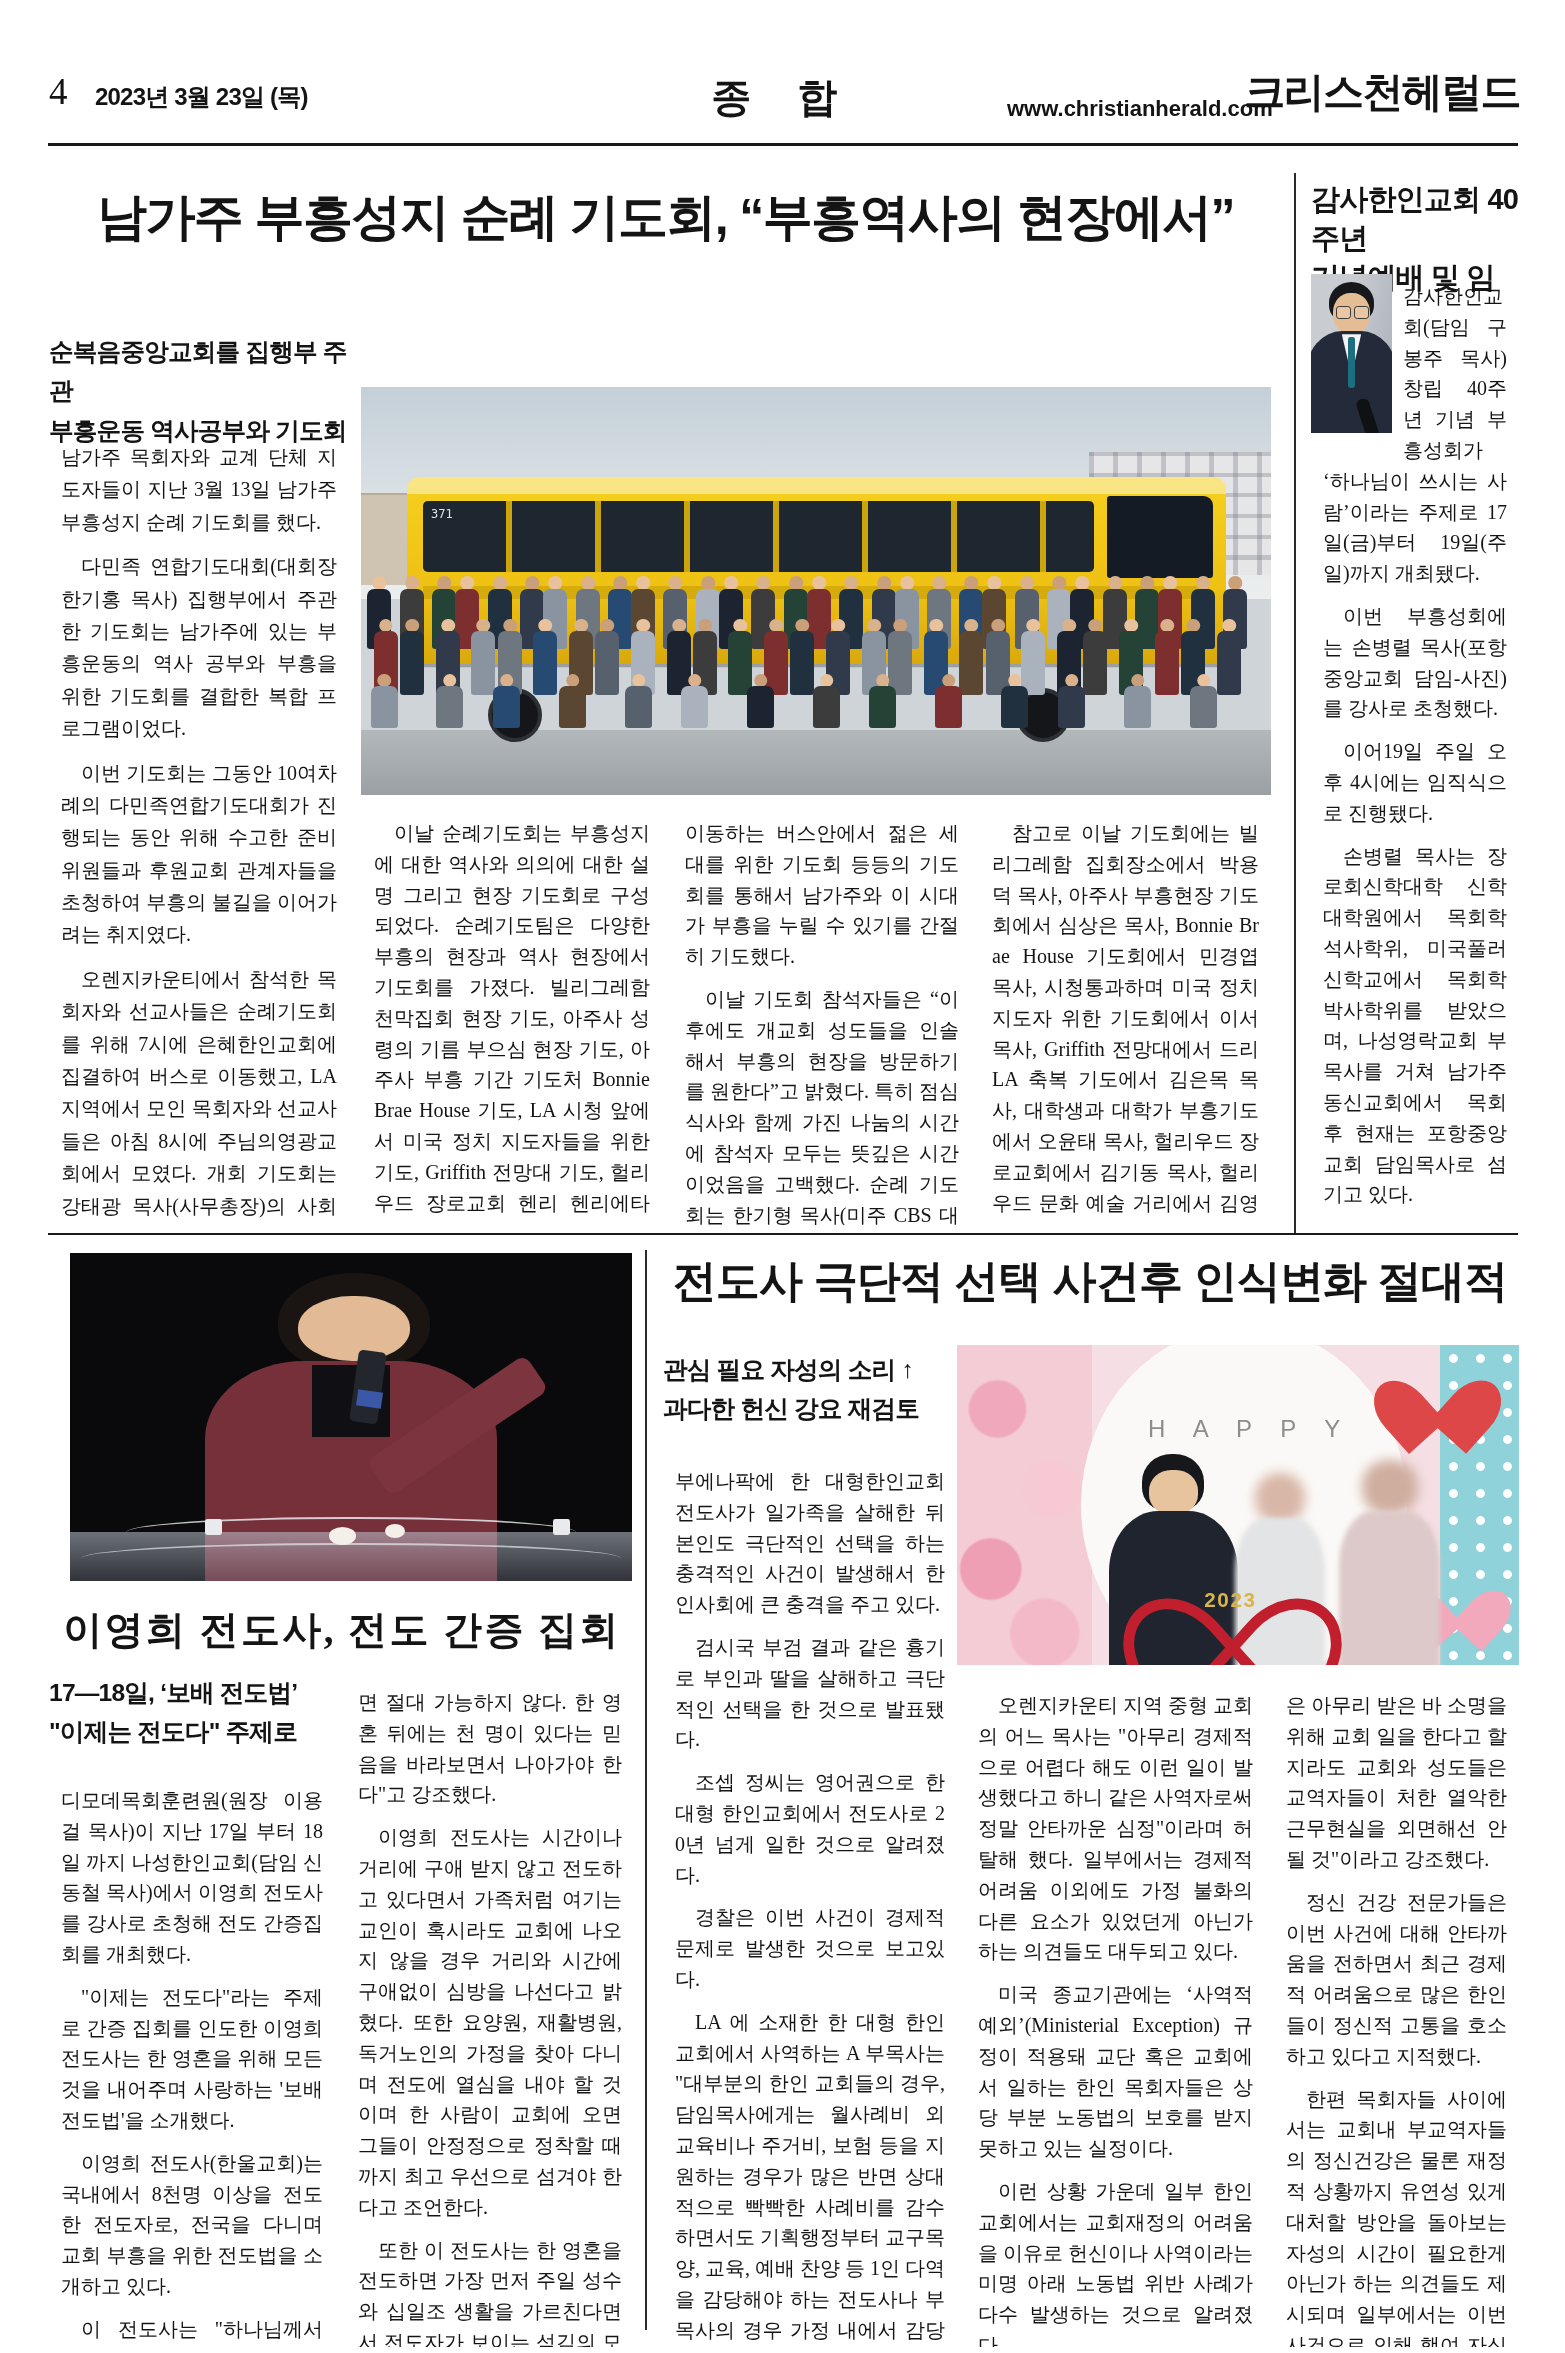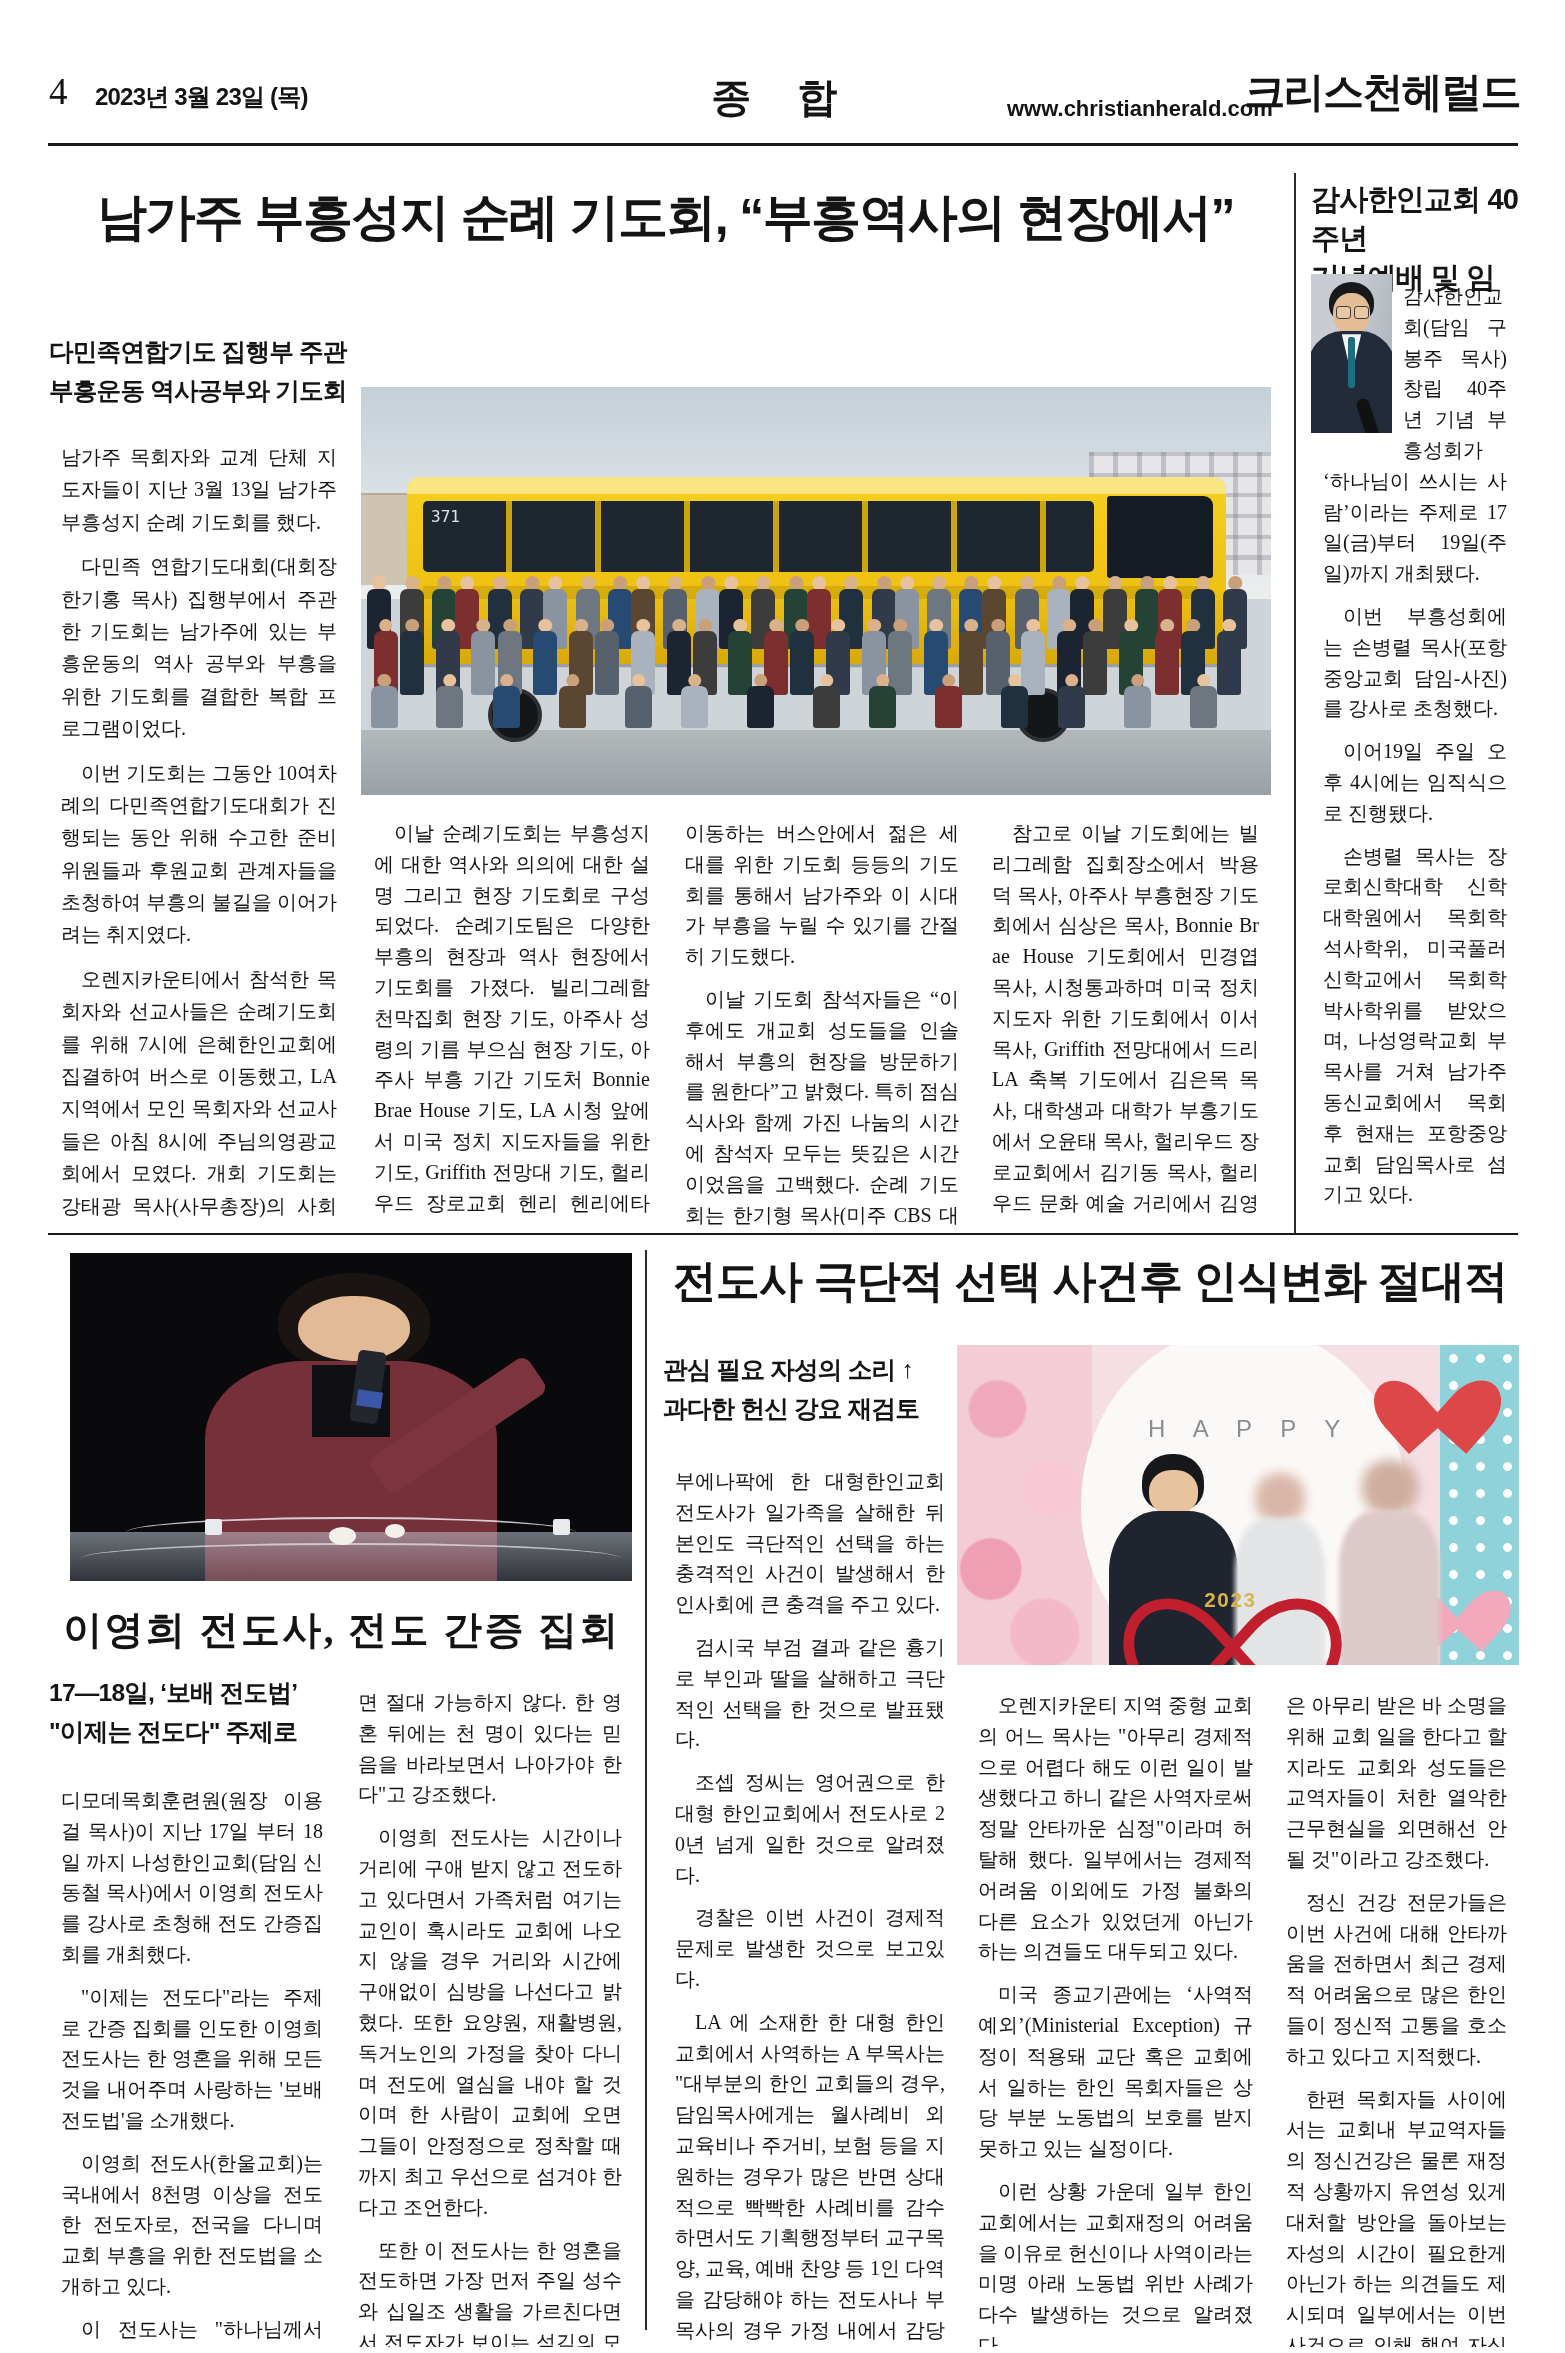--- a/index.html
+++ b/index.html
@@ -40,21 +40,21 @@
       background-image:repeating-linear-gradient(90deg,rgba(120,125,135,.35) 0 4.8px,transparent 4.8px 24px),
                        repeating-linear-gradient(rgba(120,125,135,.35) 0 4px,transparent 4px 20.7px);}
   .bus{left:5%;top:22%;width:90%;height:46%;background:linear-gradient(#f6d01f,#eec113 60%,#d9a90c);
        border-radius:12.7px 12.7px 6.4px 6.4px;box-shadow:0 3.2px 0 rgba(0,0,0,.25);}
   .bus-roof{left:0;top:0;width:100%;height:9%;background:rgba(255,255,255,.45);border-radius:12.7px 12.7px 0 0;}
   .bus-win{left:2%;top:13%;width:82%;height:38%;background:#1e2630;
       background-image:repeating-linear-gradient(90deg,transparent 0 83px,#caa50e 83px 89px);
       border-radius:4.8px;}
   .bus-front{right:1.5%;top:10%;width:13%;height:44%;background:#141b24;border-radius:3.2px 9.5px 3.2px 3.2px;}
   .bus-stripe{left:2%;top:58%;width:96%;height:7%;background:#c79e08;opacity:.6;}
-  .bus-number{left:3%;top:16%;color:#dfe3e8;font-size:16px;font-family:"DejaVu Sans Mono",monospace;}
+  .bus-number{left:3%;top:16%;color:#dfe3e8;font-size:12px;font-family:"DejaVu Sans Mono",monospace;}
   .wheel{width:46px;height:46px;border-radius:50%;background:#14161a;border:4.8px solid #2c2f34;}
   .asphalt{left:0;bottom:0;width:100%;height:16%;background:linear-gradient(#b3b8bb,#9aa0a4);}
   .crowd{left:0;top:46%;width:100%;height:44%;}
   .person{position:absolute;}
   .p-head{position:absolute;left:50%;transform:translateX(-50%);top:0;border-radius:50%;}
   .p-body{position:absolute;left:0;right:0;top:12.7px;bottom:0;border-radius:7.1px 7.1px 3.2px 3.2px;}
   
   .pt-bg{left:0;top:0;width:100%;height:100%;background:linear-gradient(100deg,#c9ccd1 40%,#aab1ba);}
   .pt-hair{left:22%;top:5%;width:56%;height:26%;background:#17181c;border-radius:50% 50% 42% 42%;}
   .pt-face{left:27%;top:12%;width:46%;height:26%;background:#e5bd95;border-radius:46%;}
@@ -127,21 +127,21 @@
 
   <div class="abs vrule" style="left:1294px;top:173px;width:1.6px;height:1061px;"></div>
 
   <div class="abs hrule" style="left:48px;top:1233px;width:1470px;height:1.6px;"></div>
 
   <div class="abs vrule" style="left:645px;top:1250px;width:1.6px;height:1080px;"></div>
 
   <div class="abs headline-1" style="left:52px;top:189px;width:1227px;">남가주 부흥성지 순례 기도회, “부흥역사의 현장에서”</div>
 
   <div class="abs subhead" style="left:49px;top:332px;width:302px;">
-    <div>다민족연합기도 집행부 주관</div>
+    <div>순복음중앙교회를 집행부 주관</div>
     <div>부흥운동 역사공부와 기도회</div>
   </div>
 
   <div class="photo" style="left:361px;top:387px;width:910px;height:408px;">
     <div class="ph sky"></div>
     <div class="ph bldg-left"></div>
     <div class="ph bldg-right"></div>
     <div class="ph asphalt"></div>
     <div class="ph bus">
       <div class="ph bus-roof"></div>

